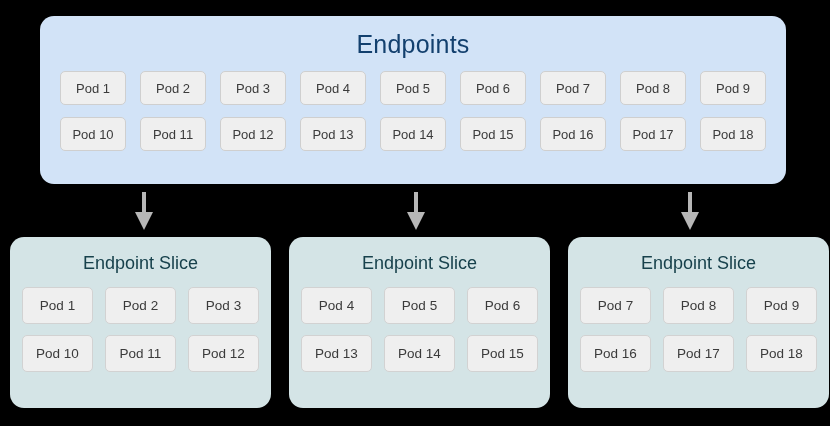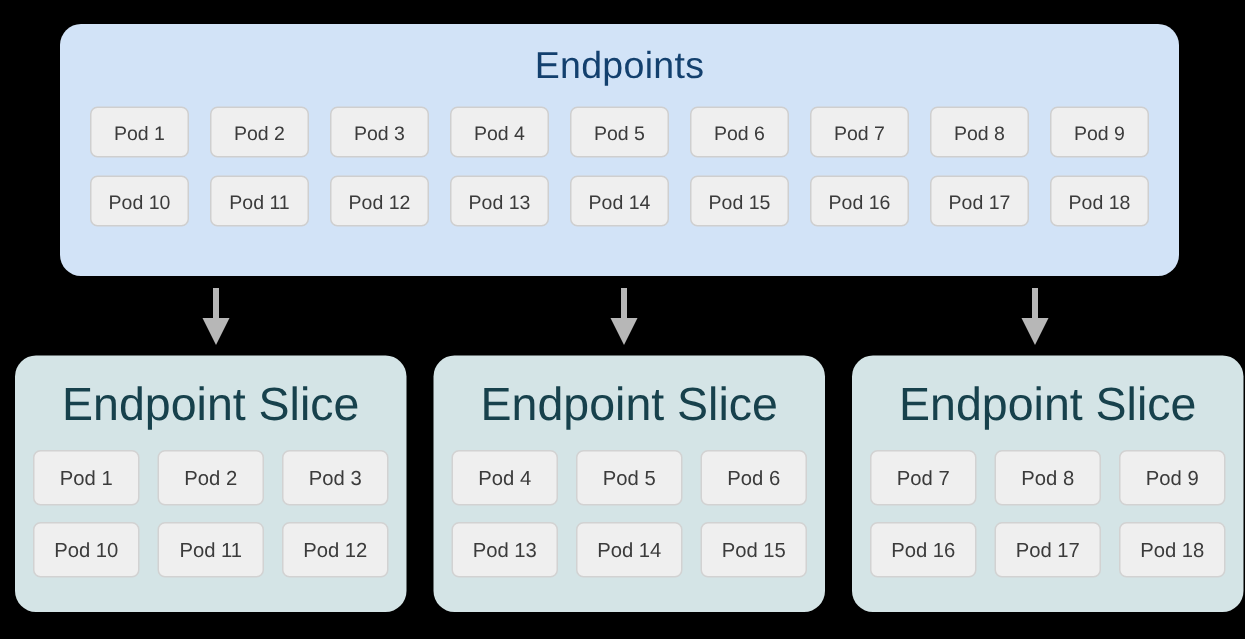--- a/index.html
+++ b/index.html
@@ -97,21 +97,21 @@
   .slice-panel {
     flex: 1 1 0;
     height: 171px;
     background: #d4e4e6;
     border-radius: 14px;
     box-sizing: border-box;
   }
   .slice-title {
     text-align: center;
     color: #17414c;
-    font-size: 31px;
+    font-size: 18px;
     font-weight: 400;
     padding-top: 17px;
     line-height: 1;
   }
   .slice-rows {
     padding: 15px 12px 0 12px;
   }
   .slice-row {
     display: flex;
     justify-content: center;

